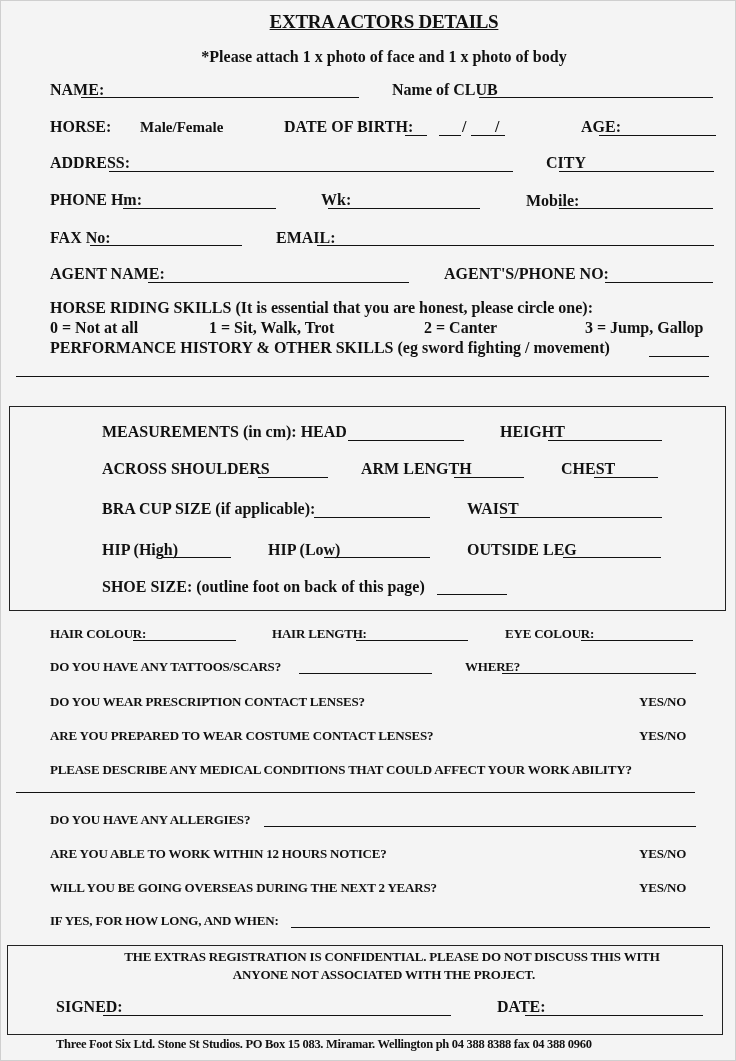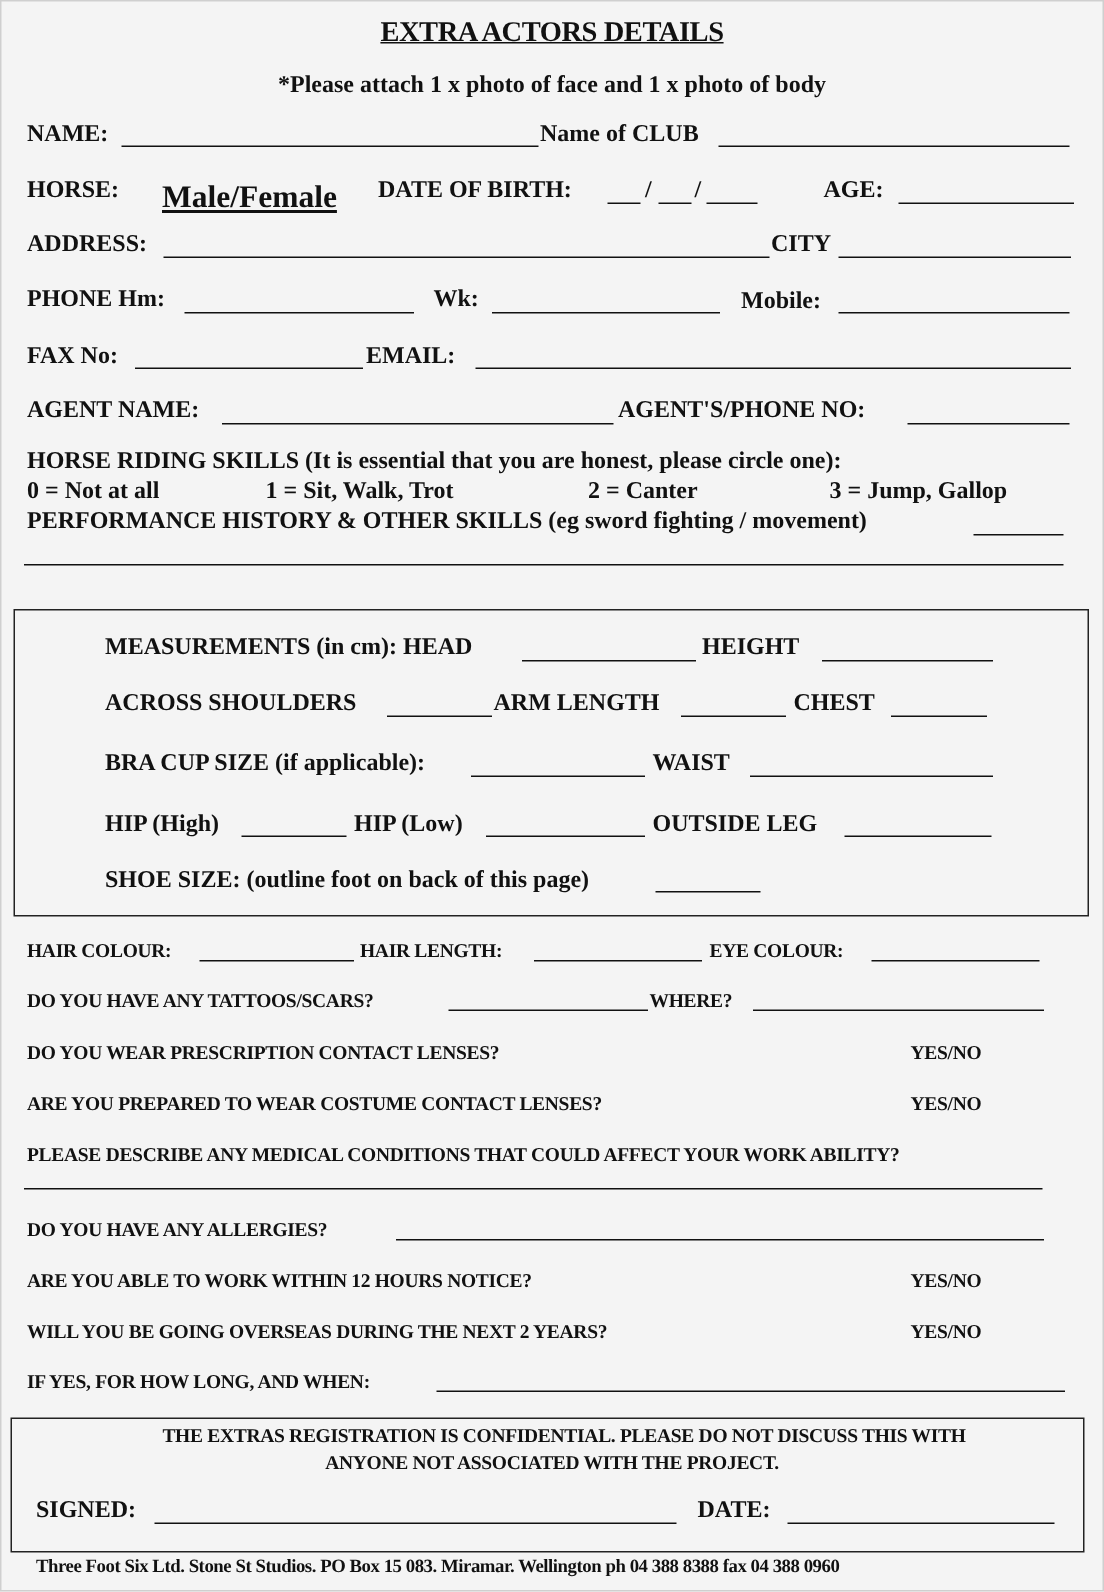--- a/index.html
+++ b/index.html
@@ -5,25 +5,25 @@
   html, body { margin:0; padding:0; }
   body {
     width:736px; height:1061px; overflow:hidden;
     background:#f4f4f4;
     font-family:"Liberation Serif","DejaVu Serif",serif;
     color:#111;
     position:relative;
     box-sizing:border-box;
     border:1px solid #cfcfcf;
   }
-  .abs { position:absolute; white-space:nowrap; }
+  .abs { position:absolute; white-space:nowrap;margin-left:32px; }
   .b { font-weight:bold; }
   .line { position:absolute; height:0; border-bottom:1.4px solid #111; }
   .f16 { font-size:16px; }
-  .f15 { font-size:21px;text-decoration:underline; }
+  .f15 { font-size:15px; }
   .f13 { font-size:13px; letter-spacing:-0.2px; }
   .title {
     left:0; right:0; top:10px; text-align:center;
     font-size:19px; font-weight:bold; text-decoration:underline;
     letter-spacing:-0.3px;
   }
   .subtitle { left:0; right:0; top:47px; text-align:center; font-size:16px; font-weight:bold; }
   .box {
     position:absolute; border:1.5px solid #222; box-sizing:border-box;
   }

